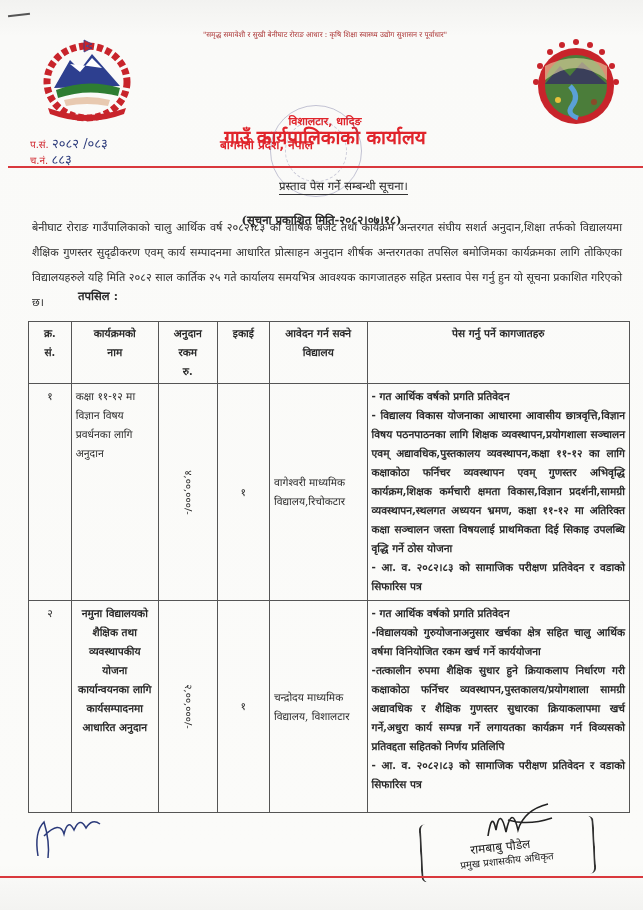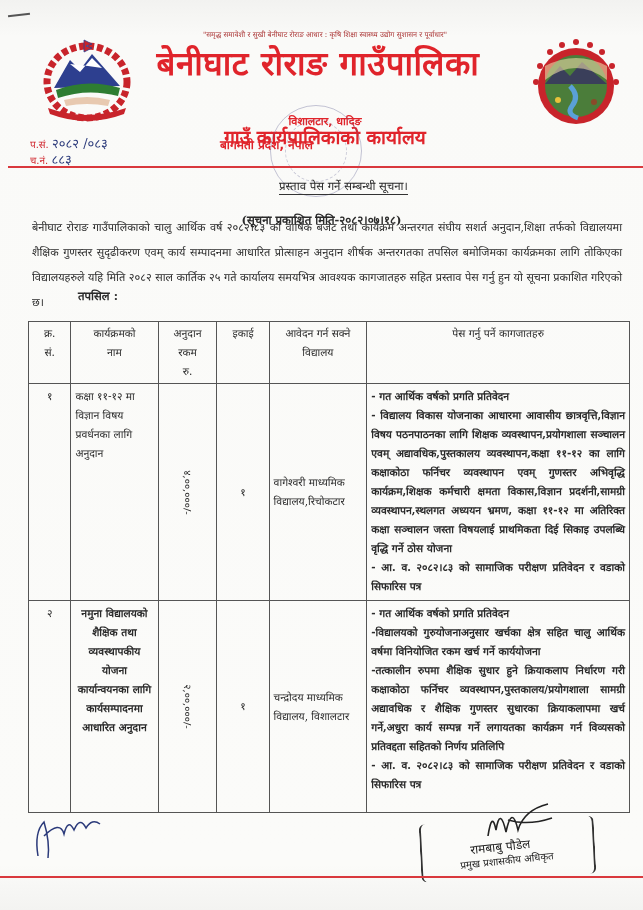--- a/index.html
+++ b/index.html
@@ -36,21 +36,21 @@
   
   .notice-title { position: absolute; left: 0; top: 178px; width: 643px; text-align: center; font-size: 11.5px; }
   .notice-title span { border-bottom: 1px solid #333; padding-bottom: 1px; margin-left: 44px; }
   .notice-date { position: absolute; left: 0; top: 212px; width: 643px; text-align: center; font-size: 11.5px; font-weight: bold; }
   .para { position: absolute; left: 32px; top: 215px; width: 590px; font-size: 11px; line-height: 25px; text-align: justify; text-align-last: left; }
   .tapsil { position: absolute; left: 78px; top: 288px; font-size: 11.5px; font-weight: bold; }
 
   
   table.main { position: absolute; left: 28px; top: 321px; width: 602px; border-collapse: collapse; font-size: 10.5px; }
   table.main td, table.main th { border: 1px solid #555; vertical-align: top; }
-  table.main th { font-weight: normal; line-height: 19px; padding: 2px 15px; text-align: center; height: 45px; }
+  table.main th { font-weight: bold; line-height: 19px; padding: 2px 15px; text-align: center; height: 45px; }
   table.main td { padding: 3px 4px; line-height: 19px; }
   .c-sn { width: 33px; text-align: center; }
   .c-name { width: 89px; }
   .c-amt { width: 53px; text-align: center; }
   .c-unit { width: 42px; text-align: center; }
   .c-school { width: 100px; }
   .c-docs { width: 285px; }
   td.c-name.center { text-align: center; font-weight: bold; }
   .amt-rot { display: inline-block; transform: rotate(90deg); white-space: nowrap; font-size: 10px; }
   td.c-docs { text-align: justify; }
@@ -100,21 +100,20 @@
         <circle cx="60" cy="9" r="3"></circle>
         <circle cx="72" cy="16" r="3"></circle>
       <circle cx="10" cy="30" r="3"></circle>
         <circle cx="82" cy="30" r="3"></circle>
         <circle cx="6" cy="46" r="3"></circle>
         <circle cx="86" cy="46" r="3"></circle>
     </g>
   </svg>
 
   <div class="slogan">"समृद्ध समावेशी र सुखी बेनीघाट रोराङ आधार : कृषि शिक्षा स्वास्थ्य उद्योग सुशासन र पूर्वाधार"</div>
-  <div class="title-main">बेनीघाट रोराङ गाउँपालिका</div>
   <div class="title-sub">गाउँ कार्यपालिकाको कार्यालय</div>
   <div class="title-loc">विशालटार, धादिङ</div>
   <div class="title-prov">बागमती प्रदेश, नेपाल</div>
   <div class="stamp">
       <div class="stamp-inner"></div>
     </div>
 
   <div class="ref ref-ps">
     <span>प.सं.</span>
     <span class="hand">२०८२ /०८३</span>

